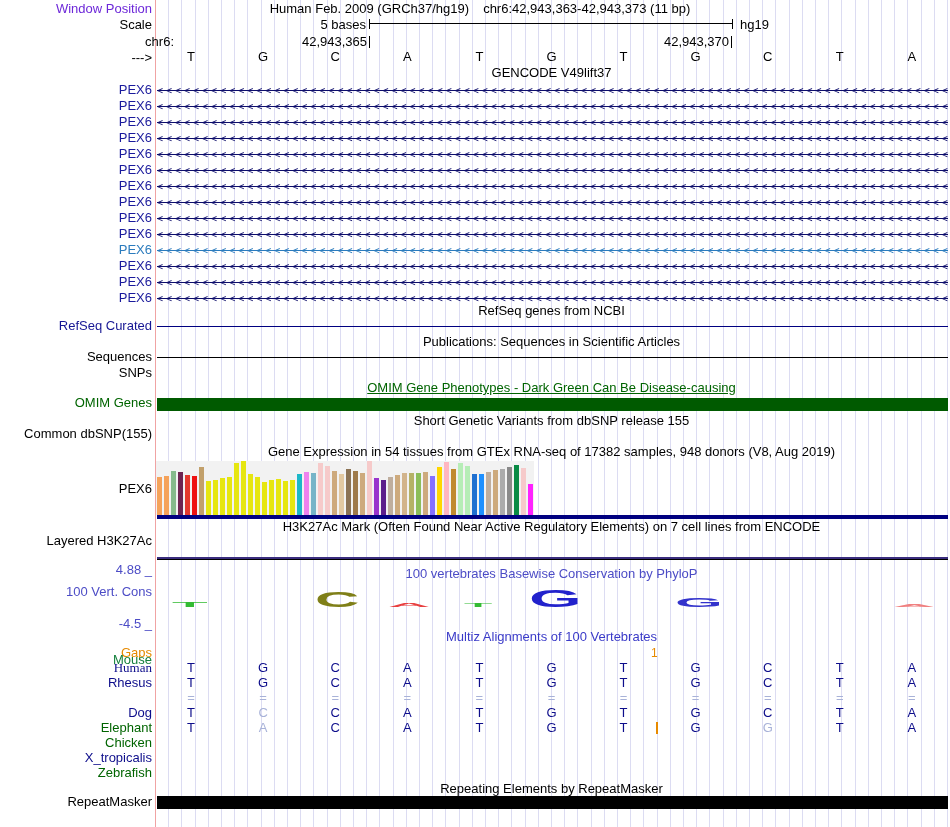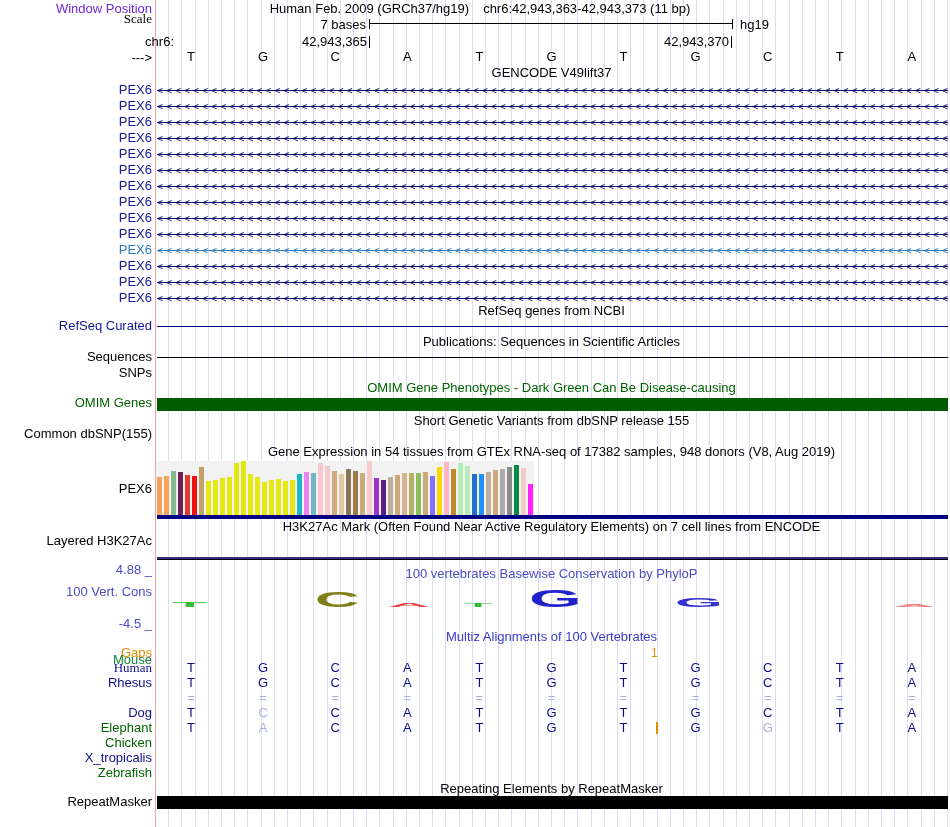--- a/index.html
+++ b/index.html
@@ -26,51 +26,51 @@
 
 <div id="browser">
   <div id="gridlines"></div>
   <div id="leftline"></div>
 
   <div id="hdr1">
     <span>Human Feb. 2009 (GRCh37/hg19)</span>
     <span>chr6:42,943,363-42,943,373 (11 bp)</span>
   </div>
 
-  <div class="lbl" style="right:584px;top:18px;color:#000;">7 bases</div>
+  <div class="lbl" style="right:584px;top:18px;color:#000;">5 bases</div>
   <div id="scalebar">
       <div></div>
     </div>
   <div class="lbl" style="right:auto;left:740px;top:18px;text-align:left;color:#000;">hg19</div>
 
   <div class="lbl" style="right:583px;top:35px;color:#000;padding-left:44px;">42,943,365</div>
   <div class="tick" style="left:369px;top:36px;height:12px;"></div>
   <div class="lbl" style="right:221px;top:35px;color:#000;">42,943,370</div>
   <div class="tick" style="left:731px;top:36px;height:12px;"></div>
 
   <div id="dyn">
       <div class="lbl" style="right: 798px; top: 2px; color: #6d28d9;">Window Position</div>
-      <div class="lbl" style="right: 798px; top: 12px; color: rgb(0, 0, 0); font-family: Liberation Serif, serif;">Scale</div>
+      <div class="lbl" style="right: 798px; top: 18px; color: rgb(0, 0, 0);">Scale</div>
       <div class="lbl" style="right: 776px; top: 35px; color: rgb(0, 0, 0);">chr6:</div>
       <div class="lbl" style="right: 798px; top: 51px; color: rgb(0, 0, 0);">---&gt;</div>
       <div class="lbl" style="right: 798px; top: 319px; color: rgb(21, 21, 147);">RefSeq Curated</div>
       <div class="lbl" style="right: 798px; top: 350px; color: rgb(0, 0, 0);">Sequences</div>
       <div class="lbl" style="right: 798px; top: 366px; color: rgb(0, 0, 0);">SNPs</div>
       <div class="lbl" style="right: 798px; top: 396px; color: rgb(0, 100, 0);">OMIM Genes</div>
       <div class="lbl" style="right: 798px; top: 427px; color: rgb(0, 0, 0);">Common dbSNP(155)</div>
       <div class="lbl" style="right: 798px; top: 482px; color: rgb(0, 0, 0);">PEX6</div>
       <div class="lbl" style="right: 798px; top: 534px; color: rgb(0, 0, 0);">Layered H3K27Ac</div>
       <div class="lbl" style="right: 798px; top: 563px; color: rgb(76, 76, 198);">4.88 _</div>
       <div class="lbl" style="right: 798px; top: 585px; color: rgb(76, 76, 198);">100 Vert. Cons</div>
       <div class="lbl" style="right: 798px; top: 617px; color: rgb(76, 76, 198);">-4.5 _</div>
       <div class="lbl" style="right: 798px; top: 795px; color: rgb(0, 0, 0);">RepeatMasker</div>
       <div class="ctr" style="top: 66px; color: rgb(0, 0, 0);">GENCODE V49lift37</div>
       <div class="ctr" style="top: 304px; color: rgb(0, 0, 0);">RefSeq genes from NCBI</div>
       <div class="ctr" style="top: 335px; color: rgb(0, 0, 0);">Publications: Sequences in Scientific Articles</div>
-      <div class="ctr" style="top: 381px; color: rgb(0, 100, 0);">OMIM Gene Phenotypes - Dark Green Can Be Disease-causing</div>
+      <div class="ctr" style="top: 381px; color: rgb(0, 100, 0); text-decoration: underline;">OMIM Gene Phenotypes - Dark Green Can Be Disease-causing</div>
       <div class="ctr" style="top: 414px; color: #000000;">Short Genetic Variants from dbSNP release 155</div>
       <div class="ctr" style="top: 445px; color: rgb(0, 0, 0);">Gene Expression in 54 tissues from GTEx RNA-seq of 17382 samples, 948 donors (V8, Aug 2019)</div>
       <div class="ctr" style="top: 520px; color: rgb(0, 0, 0);">H3K27Ac Mark (Often Found Near Active Regulatory Elements) on 7 cell lines from ENCODE</div>
       <div class="ctr" style="top: 567px; color: rgb(76, 76, 198);">100 vertebrates Basewise Conservation by PhyloP</div>
       <div class="ctr" style="top: 630px; color: rgb(58, 58, 200);">Multiz Alignments of 100 Vertebrates</div>
       <div class="ctr" style="top: 782px; color: rgb(0, 0, 0);">Repeating Elements by RepeatMasker</div>
       <div class="mark" style="top: 326px; height: 1px; background: rgb(0, 0, 128);"></div>
       <div class="mark" style="top: 357px; height: 1px; background: rgb(0, 0, 0);"></div>
       <div class="mark" style="top: 398px; height: 13px; background: rgb(0, 90, 0);"></div>
       <div class="mark" style="top: 515px; height: 4px; background: rgb(0, 0, 128);"></div>

